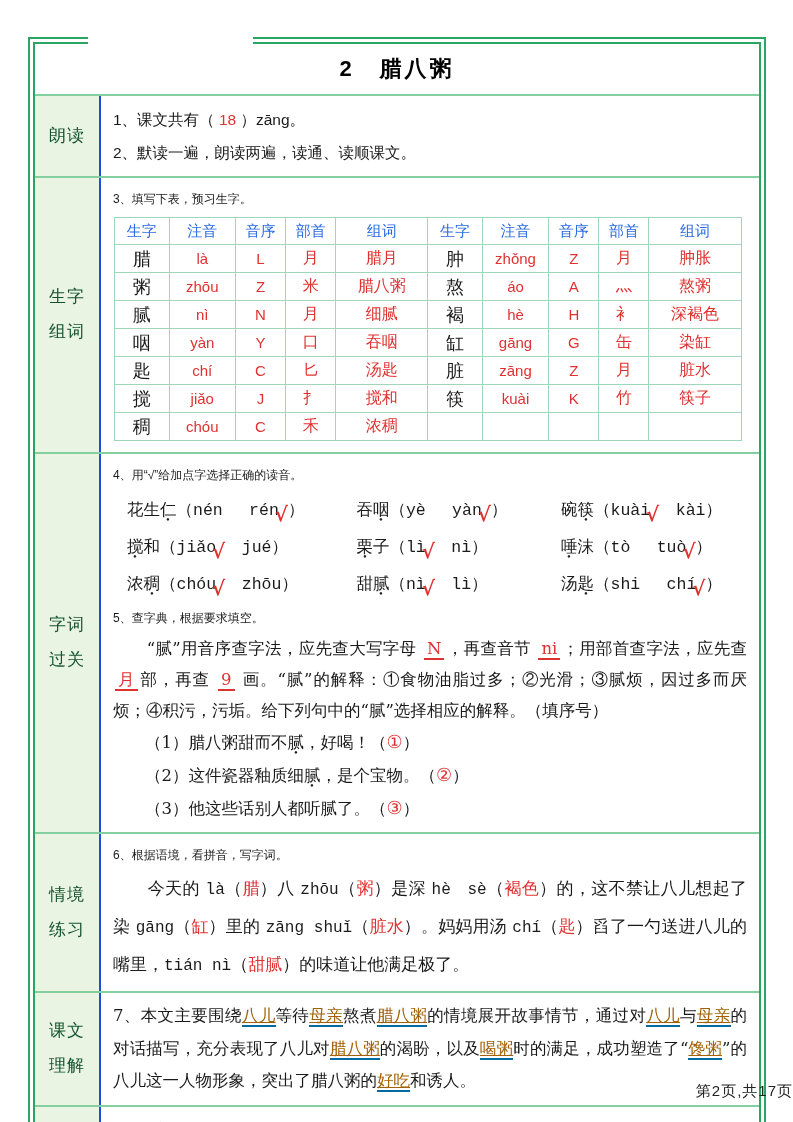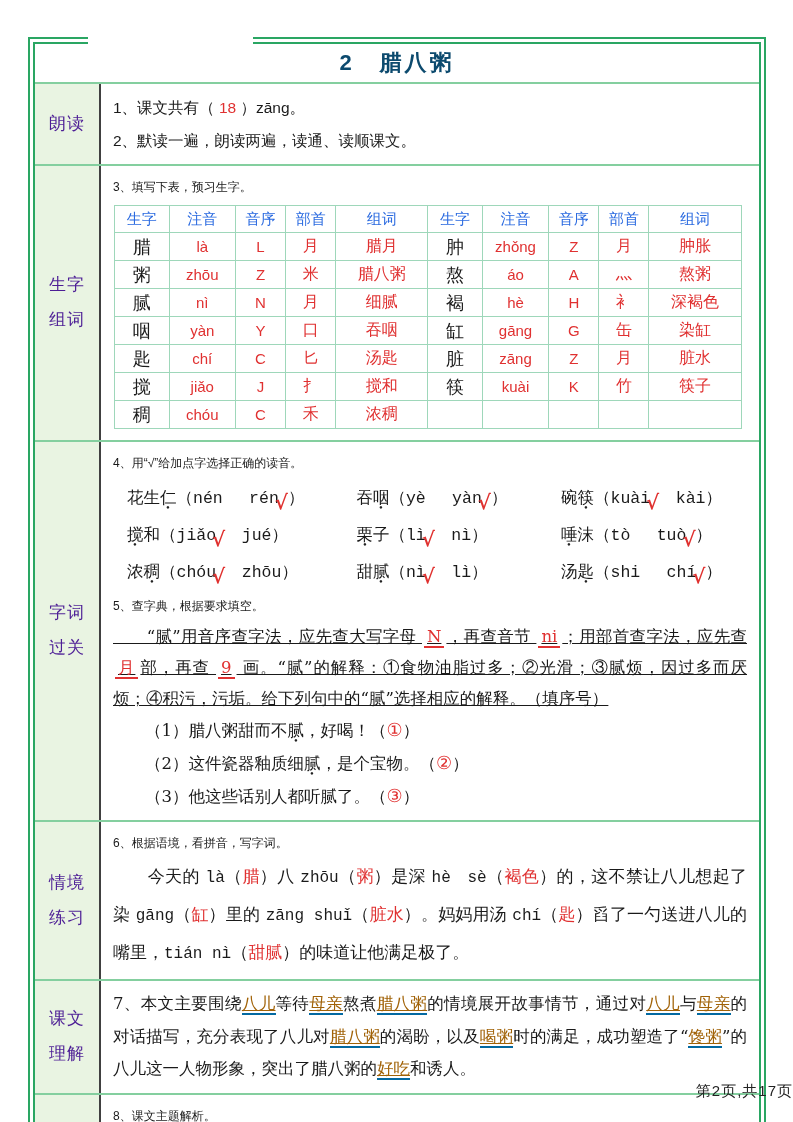--- a/index.html
+++ b/index.html
@@ -7,28 +7,28 @@
     width:793px;height:1122px;position:relative;background:#ffffff;
     font-family:"Liberation Sans",sans-serif;color:#1a1a1a;
     -webkit-font-smoothing:antialiased;
   }
   .sheet{
     position:absolute;left:28px;top:37px;width:738px;box-sizing:border-box;
     border:7px double #2aa663;background:#fff;
   }
   .top-gap{position:absolute;top:-7px;left:53px;width:165px;height:7px;background:#fff;}
   .title-row{
-    height:38px;display:flex;align-items:center;justify-content:center;
-    font-size:22px;font-weight:bold;letter-spacing:3px;color:#0c4a6e;
+    height:50px;display:flex;align-items:center;justify-content:center;
+    font-size:22px;font-weight:bold;letter-spacing:3px;color:#000000;
   }
   .sec{display:flex;border-top:2px solid #84cf9f;}
   .sec-label{
-    width:64px;min-width:64px;background:#e9f4e2;border-right:2px solid #404040;
+    width:64px;min-width:64px;background:#e9f4e2;border-right:2px solid #1d4ed8;
     display:flex;flex-direction:column;align-items:center;justify-content:center;
-    gap:16px;font-size:17px;color:#4c1d95;letter-spacing:1px;
+    gap:16px;font-size:17px;color:#14532d;letter-spacing:1px;
   }
   .sec-label div{line-height:1.1;}
   .sec-body{flex:1;min-width:0;padding:7px 12px 7px 12px;}
 
   .q-line{font-size:15.5px;line-height:33px;color:#1a1a1a;}
   .q-title{font-size:12px;line-height:29px;color:#1a1a1a;}
 
   
   table.zb{border-collapse:collapse;width:99%;margin:3px 0 4px 1px;table-layout:fixed;}
   table.zb th,table.zb td{border:1.5px solid #9ed7ba;text-align:center;padding:0;overflow:hidden;}
@@ -50,21 +50,21 @@
   .rp{color:#e03131;font-family:"Liberation Sans",sans-serif;}
   .ra{color:#e03131;font-family:"DejaVu Serif",serif;border-bottom:2px solid #e03131;padding:0 3px;margin:0 2px;}
   .ru{color:#a16207;font-family:"DejaVu Serif",serif;border-bottom:2px solid #0369a1;text-decoration:underline;}
   .cir{color:#e03131;font-family:"DejaVu Serif",serif;font-size:18px;}
 
   .q4-grid{
     display:grid;grid-template-columns:37% 33% 30%;
     padding-left:14px;font-size:16.5px;line-height:34px;margin:1px 0 2px;
   }
   .q4-item{white-space:nowrap;}
-  .kai-para{font-family:"DejaVu Serif",serif;font-size:16.5px;line-height:31px;text-align:justify;color:#1a1a1a;text-decoration:underline;}
+  .kai-para{font-family:"DejaVu Serif",serif;font-size:16.5px;line-height:31px;text-align:justify;color:#1a1a1a;}
   .q5-items .item{font-family:"DejaVu Serif",serif;font-size:16.5px;line-height:32px;padding-left:32px;}
   .q6-para{font-family:"DejaVu Serif",serif;font-size:17px;line-height:36px;text-align:justify;}
   .q6-para .p{font-size:16px;}
   .q78-para{font-family:"DejaVu Serif",serif;font-size:16.5px;line-height:32.5px;text-align:justify;}
 
   .footer{
     position:absolute;left:0;right:0;top:1082px;text-align:right;
     font-size:15px;color:#222;letter-spacing:1px;
   }
 </style>

